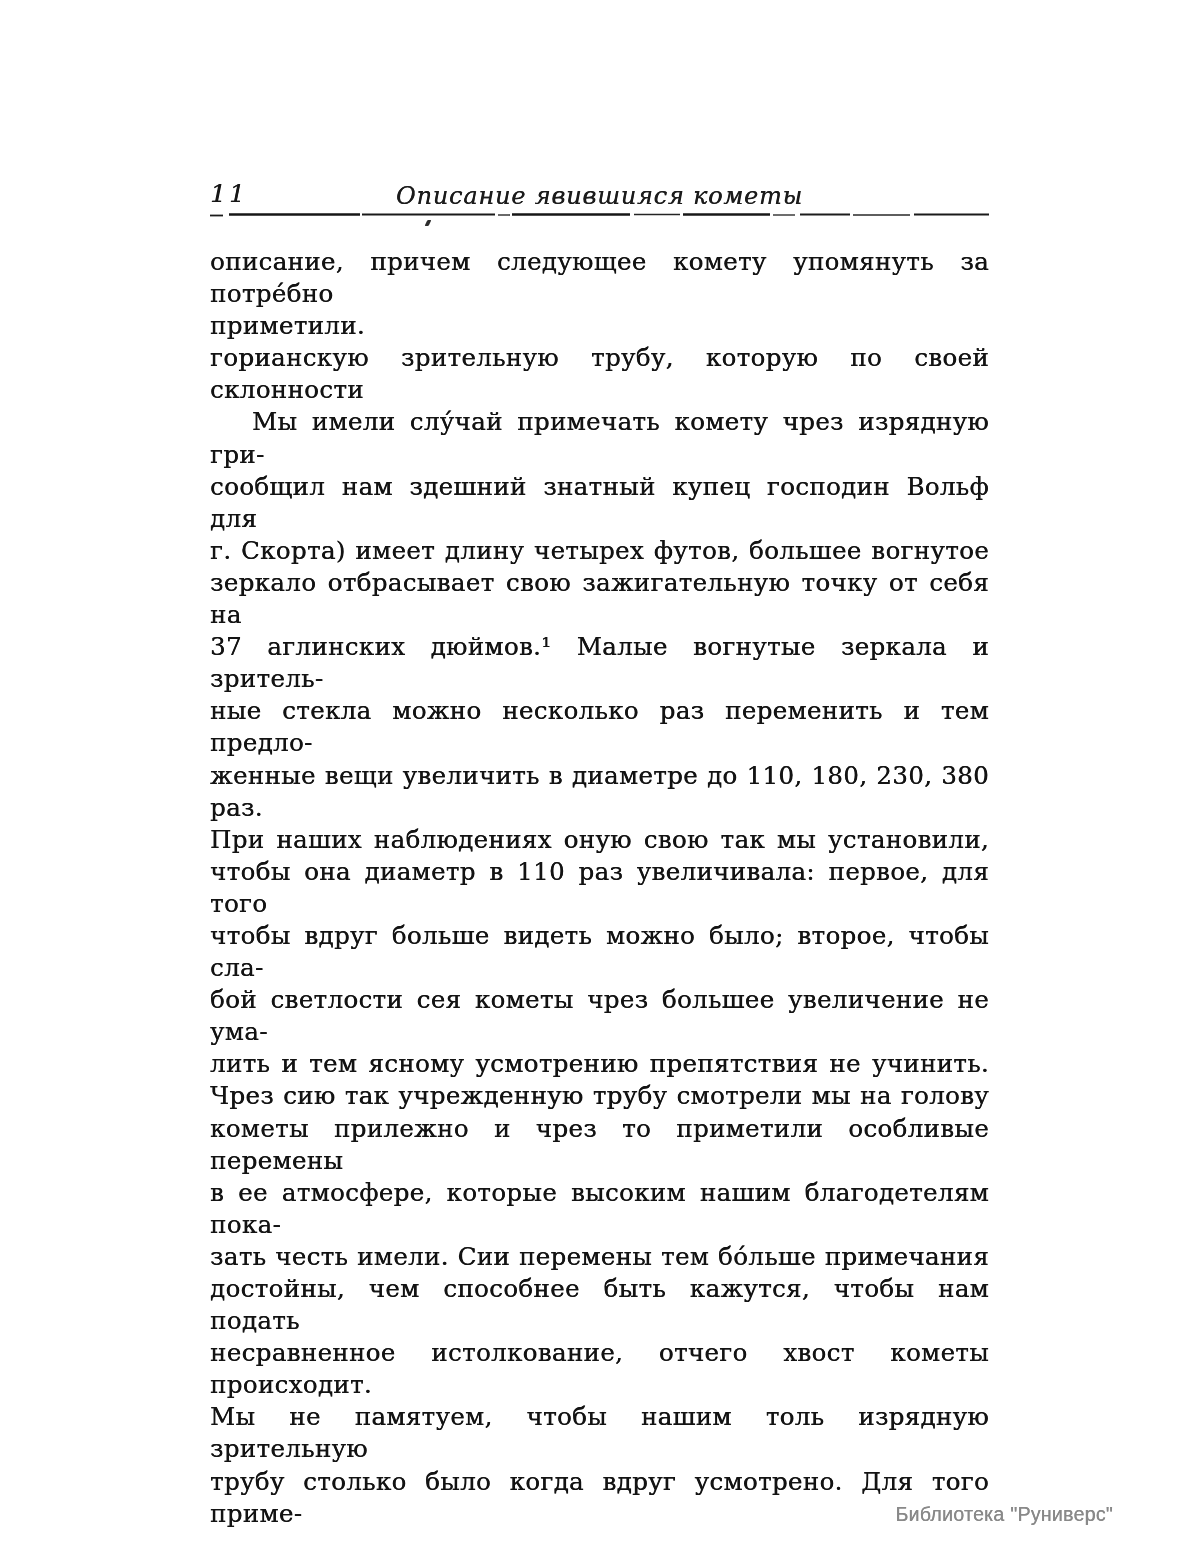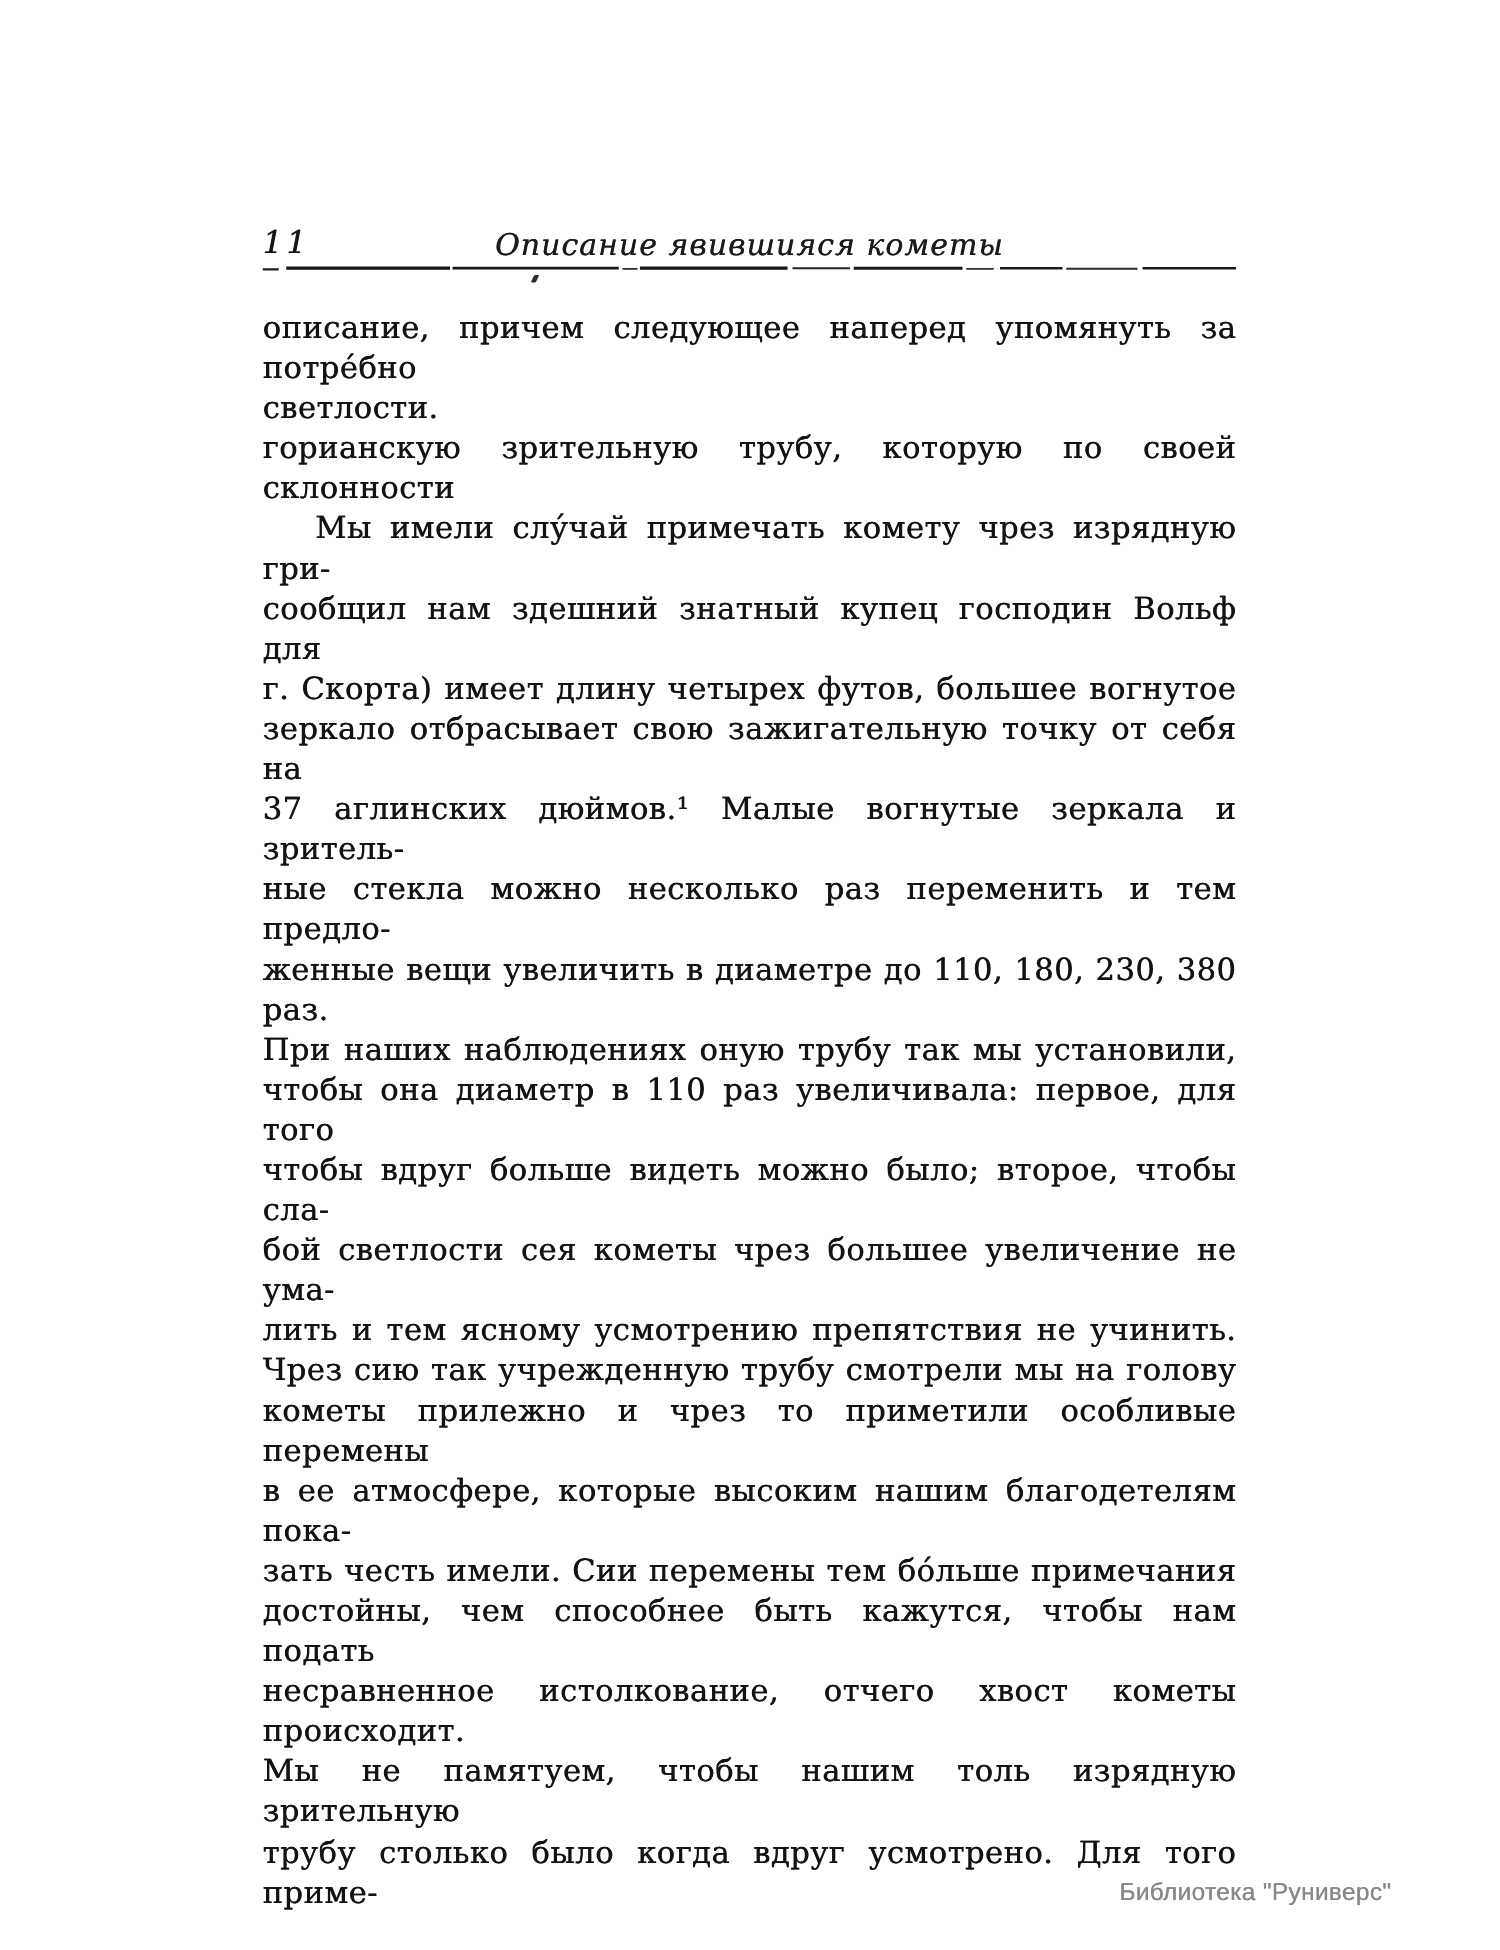--- a/index.html
+++ b/index.html
@@ -92,31 +92,31 @@
     <line x1="473" y1="3.5" x2="560" y2="3.5" stroke="#181818" stroke-width="2.4"></line>
     <line x1="563" y1="4" x2="585" y2="4" stroke="#2e2e2e" stroke-width="1.4"></line>
     <line x1="590" y1="3.5" x2="640" y2="3.5" stroke="#1c1c1c" stroke-width="2"></line>
     <line x1="643" y1="4" x2="700" y2="4" stroke="#282828" stroke-width="1.5"></line>
     <line x1="704" y1="3.5" x2="779" y2="3.5" stroke="#1a1a1a" stroke-width="2"></line>
   </svg>
 
   <div class="speck"></div>
 
   <div class="body-text">
-      <div class="ln">описание, причем следующее наперед упомянуть за потре́бно</div>
-      <div class="ln end">светлости.</div>
+      <div class="ln">описание, причем следующее комету упомянуть за потре́бно</div>
+      <div class="ln end">приметили.</div>
       <div class="ln">горианскую зрительную трубу, которую по своей склонности</div>
       <div class="ln indent">Мы имели слу́чай примечать комету чрез изрядную гри-</div>
       <div class="ln">сообщил нам здешний знатный купец господин Вольф для</div>
       <div class="ln">г. Скорта) имеет длину четырех футов, большее вогнутое</div>
       <div class="ln">зеркало отбрасывает свою зажигательную точку от себя на</div>
       <div class="ln">37 аглинских дюймов.¹ Малые вогнутые зеркала и зритель-</div>
       <div class="ln">ные стекла можно несколько раз переменить и тем предло-</div>
       <div class="ln">женные вещи увеличить в диаметре до 110, 180, 230, 380 раз.</div>
-      <div class="ln">При наших наблюдениях оную трубу так мы установили,</div>
+      <div class="ln">При наших наблюдениях оную свою так мы установили,</div>
       <div class="ln">чтобы она диаметр в 110 раз увеличивала: первое, для того</div>
       <div class="ln">чтобы вдруг больше видеть можно было; второе, чтобы сла-</div>
       <div class="ln">бой светлости сея кометы чрез большее увеличение не ума-</div>
       <div class="ln">лить и тем ясному усмотрению препятствия не учинить.</div>
       <div class="ln">Чрез сию так учрежденную трубу смотрели мы на голову</div>
       <div class="ln">кометы прилежно и чрез то приметили особливые перемены</div>
       <div class="ln">в ее атмосфере, которые высоким нашим благодетелям пока-</div>
       <div class="ln">зать честь имели. Сии перемены тем бо́льше примечания</div>
       <div class="ln">достойны, чем способнее быть кажутся, чтобы нам подать</div>
       <div class="ln">несравненное истолкование, отчего хвост кометы происходит.</div>

